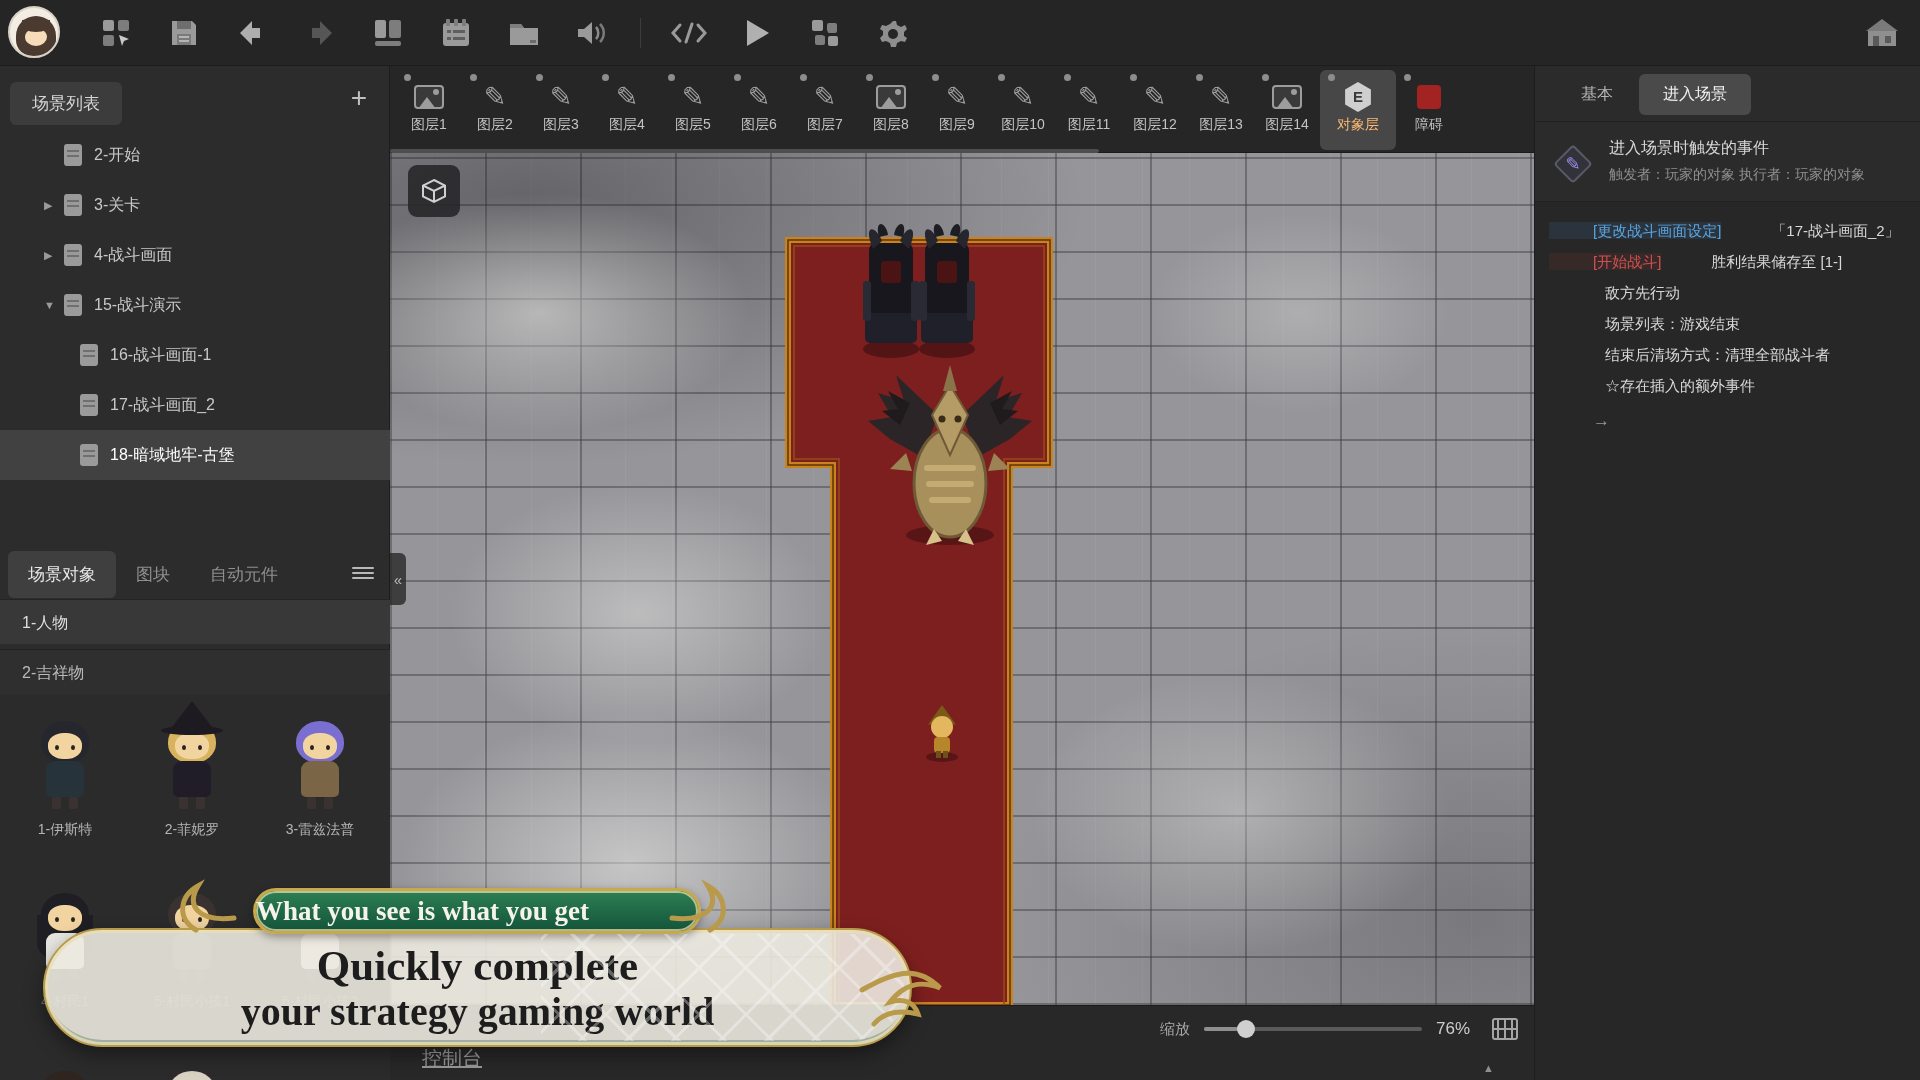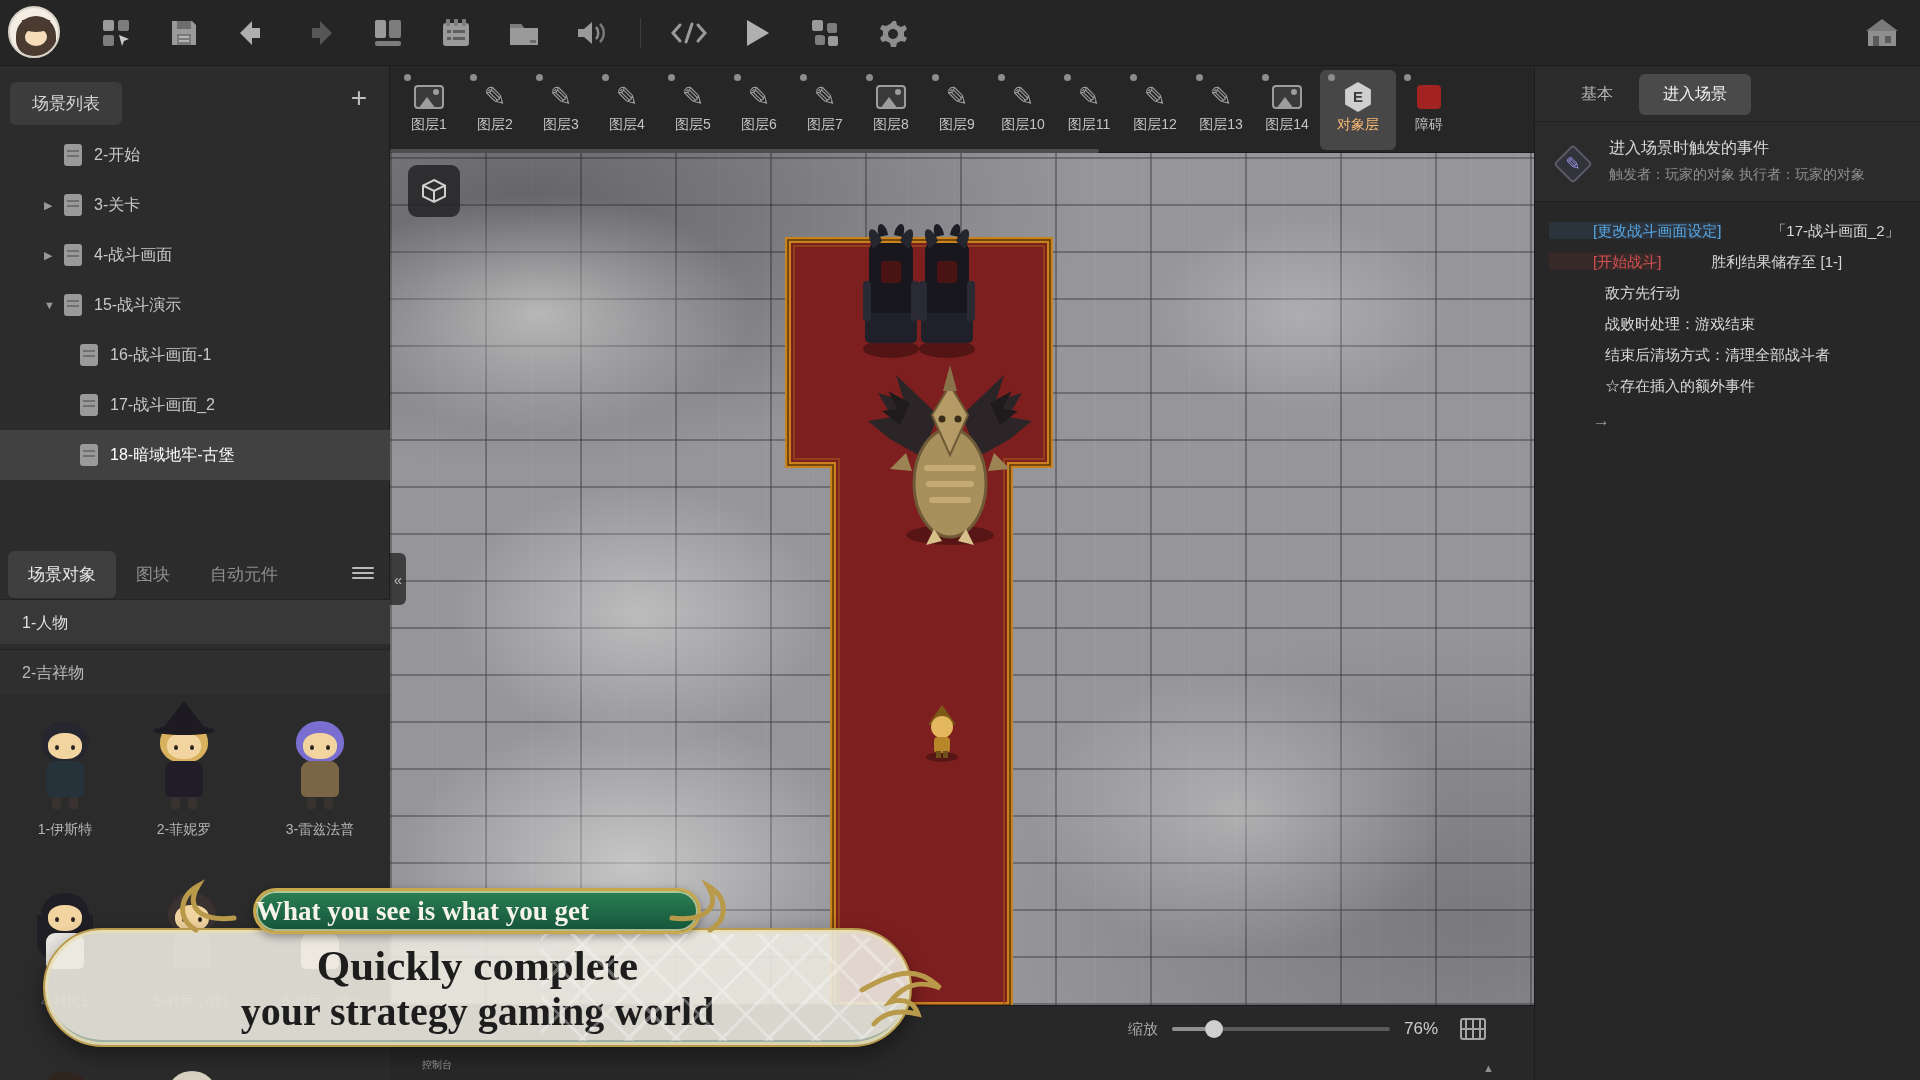--- a/index.html
+++ b/index.html
@@ -98,22 +98,22 @@
       repeating-linear-gradient(90deg, rgba(58,58,64,.45) 0 2px, transparent 2px 95px),
       repeating-linear-gradient(90deg, rgba(255,255,255,.05) 0 1px, transparent 1px 47px); }
   .fog { position:absolute; border-radius:50%; background:radial-gradient(closest-side, rgba(245,245,242,.5), rgba(245,245,242,0)); }
   .cube-btn { position:absolute; left:18px; top:12px; width:52px; height:52px; border-radius:9px;
     background:rgba(38,38,40,.88); display:flex; align-items:center; justify-content:center; }
   .collapse-handle { position:absolute; left:0; top:400px; width:16px; height:52px; background:rgba(40,40,40,.8);
     border-radius:0 6px 6px 0; color:#bdbdbd; font-size:15px; display:flex; align-items:center; justify-content:center; }
   .map-svg { position:absolute; left:0; top:0; }
 
   .bottom-bar { position:absolute; left:0; bottom:0; width:1144px; height:75px; background:#282828; border-top:1px solid #1c1c1c; }
-  .console-label { position:absolute; left:32px; bottom:8px; color:#9a9a9a; font-size:10px; }
-  .zoom-row { position:absolute; right:48px; top:10px; height:26px; display:flex; align-items:center; gap:14px; }
+  .console-label { position:absolute; left:32px; bottom:8px; color:#9a9a9a; font-size:20px;text-decoration:underline; }
+  .zoom-row { position:absolute; right:16px; top:10px; height:26px; display:flex; align-items:center; gap:14px; }
   .zoom-label { color:#a9a9a9; font-size:15px; }
   .zoom-track { position:relative; width:218px; height:4px; background:#5a5a5a; border-radius:2px; }
   .zoom-fill { position:absolute; left:0; top:0; height:4px; width:34px; background:#8f8f8f; border-radius:2px; }
   .zoom-handle { position:absolute; left:26px; top:-7px; width:18px; height:18px; border-radius:50%; background:#cfcfcf; }
   .zoom-val { color:#cdcdcd; font-size:17px; width:42px; }
   .grid-ico { width:26px; height:22px; border:2px solid #a5a5a5; border-radius:3px;
     background:
       linear-gradient(#a5a5a5,#a5a5a5) 50% 0/2px 100% no-repeat,
       linear-gradient(#a5a5a5,#a5a5a5) 16% 0/2px 100% no-repeat,
       linear-gradient(#a5a5a5,#a5a5a5) 84% 0/2px 100% no-repeat,
@@ -331,21 +331,21 @@
     <div class="char-area" id="char-area">
         <div class="char-cell" style="left: 5px; top: 18px;">
           <div class="chibi">
             <div class="hair" style="background: rgb(38, 38, 46);"></div>
             <div class="face"></div>
             <div class="body" style="background: rgb(39, 51, 58);"></div>
             <div class="legs"></div>
           </div>
           <div class="char-name">1-伊斯特</div>
         </div>
-        <div class="char-cell" style="left: 124px; top: 18px;">
+        <div class="char-cell" style="left: 132px; top: 18px;">
           <div class="chibi">
             <div class="hair" style="background: rgb(216, 178, 94);"></div>
             <div class="face"></div>
             <div class="body" style="background: rgb(33, 29, 40);"></div>
             <div class="legs"></div>
             <div class="hat"></div>
             <div class="brim"></div>
           </div>
           <div class="char-name">2-菲妮罗</div>
         </div>
@@ -621,21 +621,21 @@
         <div class="evt-diamond"></div>
           <div class="evt-pencil">✎</div>
       </div>
       <div class="evt-title">进入场景时触发的事件</div>
       <div class="evt-meta">触发者：玩家的对象 执行者：玩家的对象</div>
     </div>
     <div class="rp-script" id="rp-script">
         <div class="s-line"><span class="seg blue">[更改战斗画面设定]</span><span class="seg">「17-战斗画面_2」</span><span class="seg">「asset/audio/bgm/</span></div>
         <div class="s-line"><span class="seg red">[开始战斗]</span><span class="seg">胜利结果储存至 [1-]</span></div>
         <div class="s-line ind"><span class="seg">敌方先行动</span></div>
-        <div class="s-line ind"><span class="seg">战败时处理：游戏结束</span></div>
+        <div class="s-line ind"><span class="seg">场景列表：游戏结束</span></div>
         <div class="s-line ind"><span class="seg">结束后清场方式：清理全部战斗者</span></div>
         <div class="s-line ind"><span class="seg">☆存在插入的额外事件</span></div>
         <div class="s-line arrow"><span class="seg">→</span></div>
       </div>
   </div>
 
   <div class="banner">
     <div class="ribbon">
       <span>What you see is what you get</span>
     </div>

